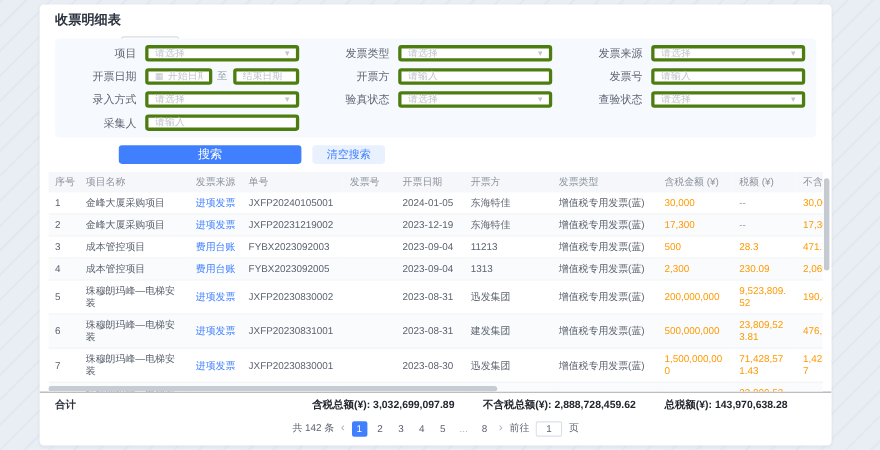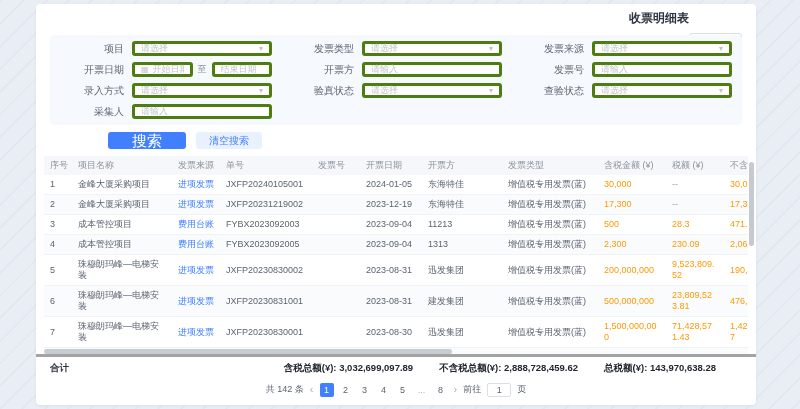--- a/index.html
+++ b/index.html
@@ -10,59 +10,59 @@
       repeating-linear-gradient(135deg, rgba(150,165,190,.07) 0 2px, transparent 2px 16px),
       #e9edf4;
     position:relative;
   }
   .card {
     position:absolute; left:36px; top:4px; width:720px; height:401px;
     background:#fff; border-radius:4px; box-shadow:0 1px 3px rgba(30,50,90,.06);
     display:flex; flex-direction:column; overflow:hidden;
   }
   
-  .titlebar { height:28px; padding:0 14px 0; display:flex; align-items:center; justify-content:flex-end; flex:none; }
+  .titlebar { height:28px; padding:0 14px 0; display:flex; align-items:center; justify-content:flex-start; flex:none; }
   .title { font-size:12px; font-weight:bold; color:#2b3240; }
   .export-btn { display:flex; align-items:center; gap:4px; height:18px; padding:0 9px;
     background:#fff; border:1px solid #d8dce3; border-radius:3px; font-size:10px; color:#4a515c; cursor:pointer;
     font-family:inherit;margin-top:48px; }
   .export-btn svg { display:block; }
   
   .filter-panel { margin:3px 14px 0; background:#f6f9fd; border-radius:4px; padding:6px 10px; flex:none; }
   .fgrid { display:grid; grid-template-columns:1fr 1fr 1fr; column-gap:18px; row-gap:6px; }
   .field { display:flex; align-items:center; height:15px; }
   .flabel { flex:none; width:50px; text-align:right; padding-right:8px; font-size:10px; color:#5f6673; white-space:nowrap;margin-left:22px; }
   .control { flex:1; height:15px; background:#fff; border:3px solid #4d7c0f; border-radius:3px;
     display:flex; align-items:center; padding:0 6px; font-size:9px; color:#c0c4cc; min-width:0; }
   .control .ph { overflow:hidden; white-space:nowrap; }
   .caret { margin-left:auto; font-size:8px; color:#c0c4cc; line-height:1; }
   .cal { margin-right:4px; font-size:8px; color:#c0c4cc; line-height:1; }
   .sep { font-size:9px; color:#8d939e; margin:0 5px; flex:none; }
   
   .actions { margin:7px 14px 0 72px; display:flex; gap:10px; flex:none; }
   .btn-primary { background:#4080ff; color:#fff; border:none; border-radius:3px; height:17px;
-    padding:0 24px; font-size:15px; cursor:pointer; font-family:inherit; }
+    padding:0 72px; font-size:11px; cursor:pointer; font-family:inherit; }
   .btn-light { background:#e9f1ff; color:#4080ff; border:none; border-radius:3px; height:17px;
     padding:0 13px; font-size:10px; cursor:pointer; font-family:inherit; white-space:nowrap; }
   
   .table-wrap { flex:1; overflow:hidden; margin:7px 8px 0; position:relative; }
   table.data-table { border-collapse:collapse; table-layout:fixed; width:760px; }
   .data-table th { background:#f5f7fa; color:#8d939e; font-weight:normal; font-size:9px;
     text-align:left; padding:4px 6px; white-space:nowrap; overflow:hidden; line-height:11px;margin-top:32px; }
   .data-table td { font-size:9px; color:#5c6370; padding:4px 6px; border-bottom:1px solid #f0f2f6;
     line-height:11px; word-break:break-all; overflow:hidden; }
   .data-table tbody tr:nth-child(even) td { background:#fafbfd; }
   .data-table td.link { color:#4080ff; cursor:pointer; }
   .data-table td.orange { color:#ff9900; }
   .data-table td.muted { color:#9aa0a9; }
   .hscroll { position:absolute; left:0; right:0; bottom:0; height:5px; }
   .hthumb { position:absolute; left:0; top:0; height:5px; width:58%; background:#c7cbd2; border-radius:3px; }
   .vscroll { position:absolute; right:2px; top:158px; width:5px; height:84px; background:#c5cad1; border-radius:3px; }
   
-  .summary { flex:none; display:flex; align-items:center; border-top:3px solid #a3a3a3;
+  .summary { flex:none; display:flex; align-items:center; border-top:1px solid #a3a3a3;
     padding:5px 14px 4px; font-size:9.5px; }
   .sum-label { color:#303540; font-weight:bold; }
   .sums { margin-left:auto; margin-right:26px; display:flex; gap:26px; font-weight:bold; color:#22262e; white-space:nowrap; }
   
   .pager { flex:none; display:flex; align-items:flex-start; justify-content:center; gap:6px;
     padding:4px 0 8px; font-size:9px; color:#5c6370; }
   .pg-prev,.pg-next { color:#abb1bb; font-size:11px; line-height:13px; cursor:pointer; }
   .pg-pages { display:flex; gap:5px; }
   .pg-num { min-width:14px; height:14px; line-height:14px; text-align:center; border-radius:2px; cursor:pointer; }
   .pg-num.active { background:#4080ff; color:#fff; }

